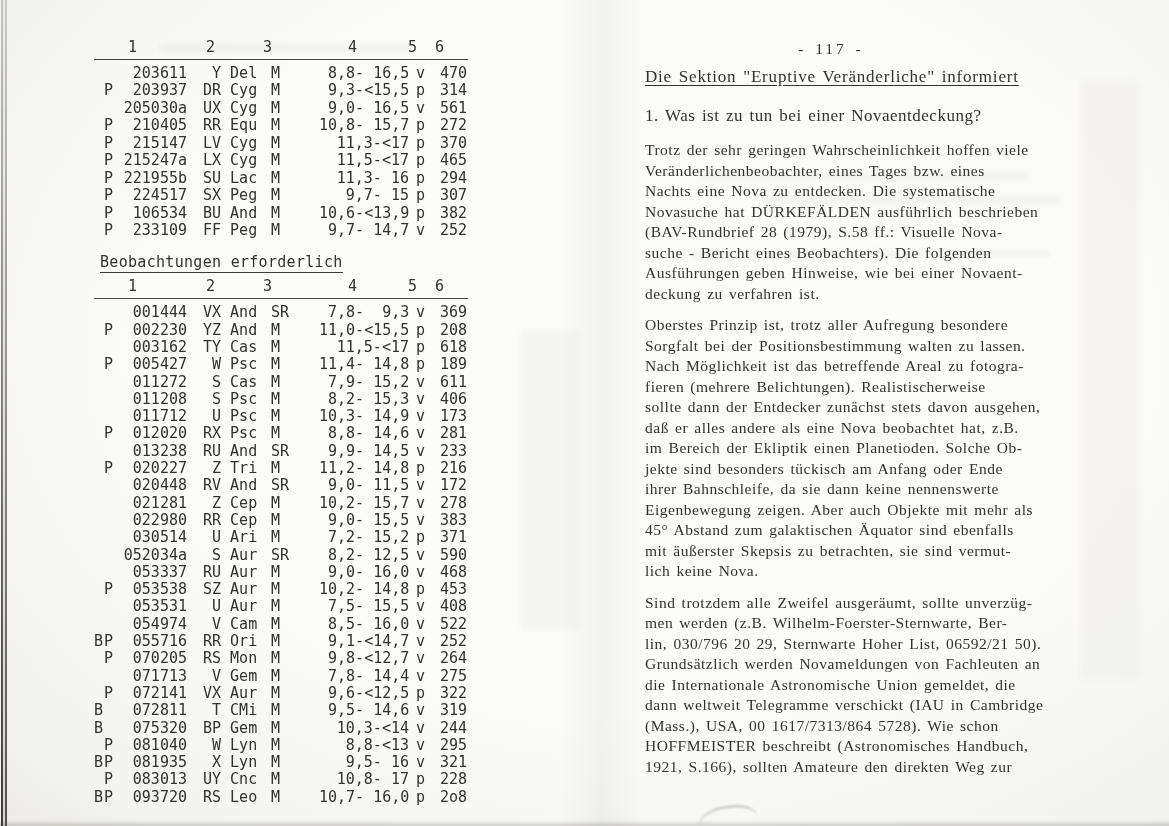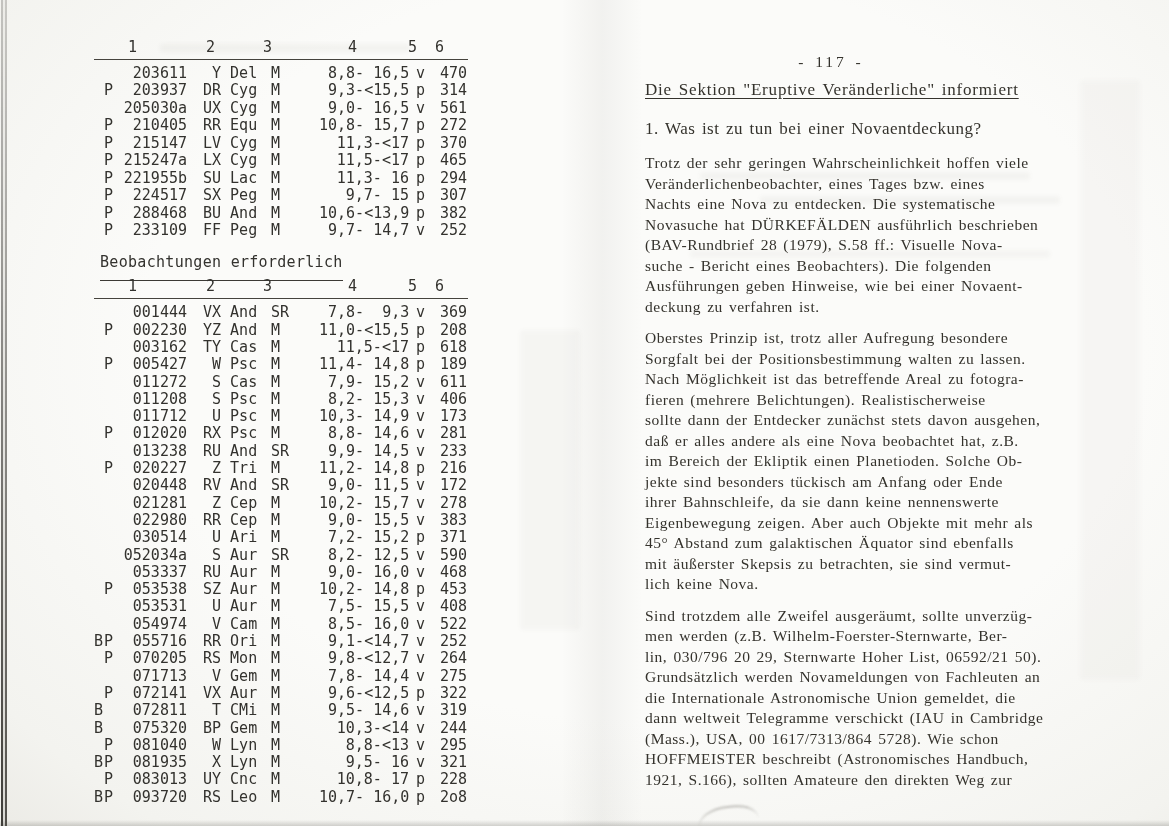--- a/index.html
+++ b/index.html
@@ -51,28 +51,28 @@
   .c-p{width:13px;display:inline-block;}
   .c-num{width:70px;display:inline-block;text-align:right;}
   .c-star{width:54px;display:inline-block;margin-left:16px;}
   .c-type{width:18px;display:inline-block;margin-left:14px;}
   .c-range{width:90px;display:inline-block;margin-left:30px;text-align:right;}
   .c-band{width:11px;display:inline-block;margin-left:7px;}
   .c-count{display:inline-block;margin-left:13px;}
   .section-heading-wrap{margin-top:14px;height:19px;}
   .section-heading{
     margin-left:6px;display:inline-block;
-    border-bottom:1.4px solid #3c3a35;padding-bottom:9px;
+    border-bottom:1.4px solid #3c3a35;padding-bottom:1px;
     font-size:15px;letter-spacing:.3px;
   }
   .thead.second{margin-top:5px;}
 
   
   .right-page{
-    position:absolute;left:645px;top:49px;width:505px;
+    position:absolute;left:645px;top:36px;width:505px;
     font-size:15.5px;letter-spacing:.5px;word-spacing:1.8px;color:#34322c;
   }
   .page-number{width:372px;text-align:center;margin-top:4px;letter-spacing:3px;font-size:15.5px;}
   .heading{
     margin-top:9px;font-size:17px;letter-spacing:.8px;
     text-decoration:underline;text-underline-offset:3px;text-decoration-thickness:1.3px;
   }
   .subheading{margin-top:19px;font-size:17px;}
   .body-text{margin-top:14px;}
   .para{margin:0;}
@@ -108,21 +108,21 @@
     <div class="rule"></div>
     <div class="tbody t1" id="table1">
         <div class="trow"><span class="c-b"></span><span class="c-p"></span><span class="c-num">203611</span><span class="c-star"> Y Del</span><span class="c-type">M</span><span class="c-range"> 8,8- 16,5</span><span class="c-band">v</span><span class="c-count">470</span></div>
         <div class="trow"><span class="c-b"></span><span class="c-p">P</span><span class="c-num">203937</span><span class="c-star">DR Cyg</span><span class="c-type">M</span><span class="c-range"> 9,3-&lt;15,5</span><span class="c-band">p</span><span class="c-count">314</span></div>
         <div class="trow"><span class="c-b"></span><span class="c-p"></span><span class="c-num">205030a</span><span class="c-star">UX Cyg</span><span class="c-type">M</span><span class="c-range"> 9,0- 16,5</span><span class="c-band">v</span><span class="c-count">561</span></div>
         <div class="trow"><span class="c-b"></span><span class="c-p">P</span><span class="c-num">210405</span><span class="c-star">RR Equ</span><span class="c-type">M</span><span class="c-range">10,8- 15,7</span><span class="c-band">p</span><span class="c-count">272</span></div>
         <div class="trow"><span class="c-b"></span><span class="c-p">P</span><span class="c-num">215147</span><span class="c-star">LV Cyg</span><span class="c-type">M</span><span class="c-range">11,3-&lt;17</span><span class="c-band">p</span><span class="c-count">370</span></div>
         <div class="trow"><span class="c-b"></span><span class="c-p">P</span><span class="c-num">215247a</span><span class="c-star">LX Cyg</span><span class="c-type">M</span><span class="c-range">11,5-&lt;17</span><span class="c-band">p</span><span class="c-count">465</span></div>
         <div class="trow"><span class="c-b"></span><span class="c-p">P</span><span class="c-num">221955b</span><span class="c-star">SU Lac</span><span class="c-type">M</span><span class="c-range">11,3- 16</span><span class="c-band">p</span><span class="c-count">294</span></div>
         <div class="trow"><span class="c-b"></span><span class="c-p">P</span><span class="c-num">224517</span><span class="c-star">SX Peg</span><span class="c-type">M</span><span class="c-range"> 9,7- 15</span><span class="c-band">p</span><span class="c-count">307</span></div>
-        <div class="trow"><span class="c-b"></span><span class="c-p">P</span><span class="c-num">288468</span><span class="c-star">BU And</span><span class="c-type">M</span><span class="c-range">10,6-&lt;13,9</span><span class="c-band">p</span><span class="c-count">382</span></div>
+        <div class="trow"><span class="c-b"></span><span class="c-p">P</span><span class="c-num">106534</span><span class="c-star">BU And</span><span class="c-type">M</span><span class="c-range">10,6-&lt;13,9</span><span class="c-band">p</span><span class="c-count">382</span></div>
         <div class="trow"><span class="c-b"></span><span class="c-p">P</span><span class="c-num">233109</span><span class="c-star">FF Peg</span><span class="c-type">M</span><span class="c-range"> 9,7- 14,7</span><span class="c-band">v</span><span class="c-count">252</span></div>
       </div>
 
     <div class="section-heading-wrap">
       <span class="section-heading">Beobachtungen erforderlich</span>
     </div>
 
     <div class="thead second">
       <span class="h0">1</span>
       <span class="h1">2</span>

